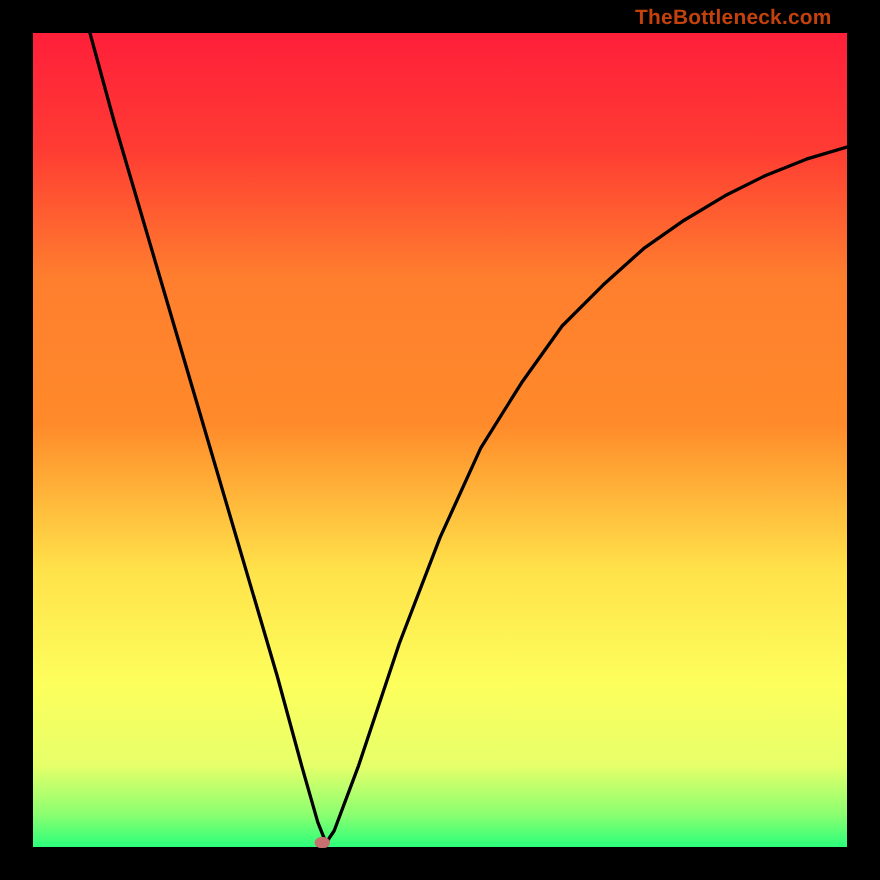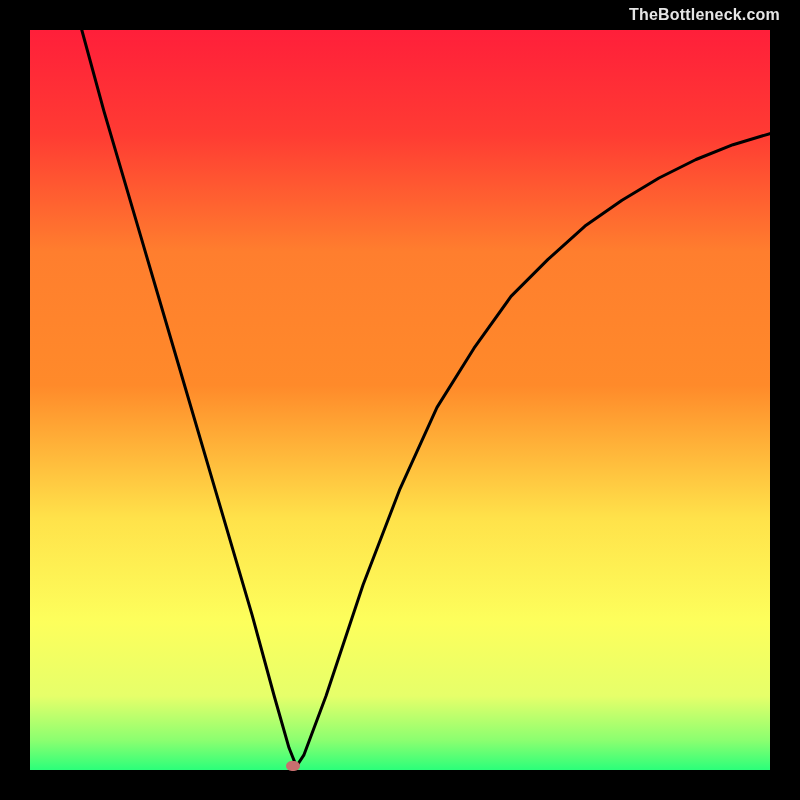--- a/index.html
+++ b/index.html
@@ -33,25 +33,25 @@
   .curve-svg {
     position: absolute;
     left: 0;
     top: 0;
     width: 100%;
     height: 100%;
   }
   .watermark {
     position: absolute;
     top: 6px;
-    right: 20px;
+    right: 44px;
     font-family: Arial, Helvetica, sans-serif;
-    font-size: 16px;
+    font-size: 19px;
     font-weight: 600;
-    color: #e5e5e5;
+    color: #c2410c;
     letter-spacing: 0.2px;
   }
   .marker {
     position: absolute;
     width: 14px;
     height: 10px;
     background: #c86f6f;
     border-radius: 50% / 60%;
     transform: translate(-50%, -50%);
   }

